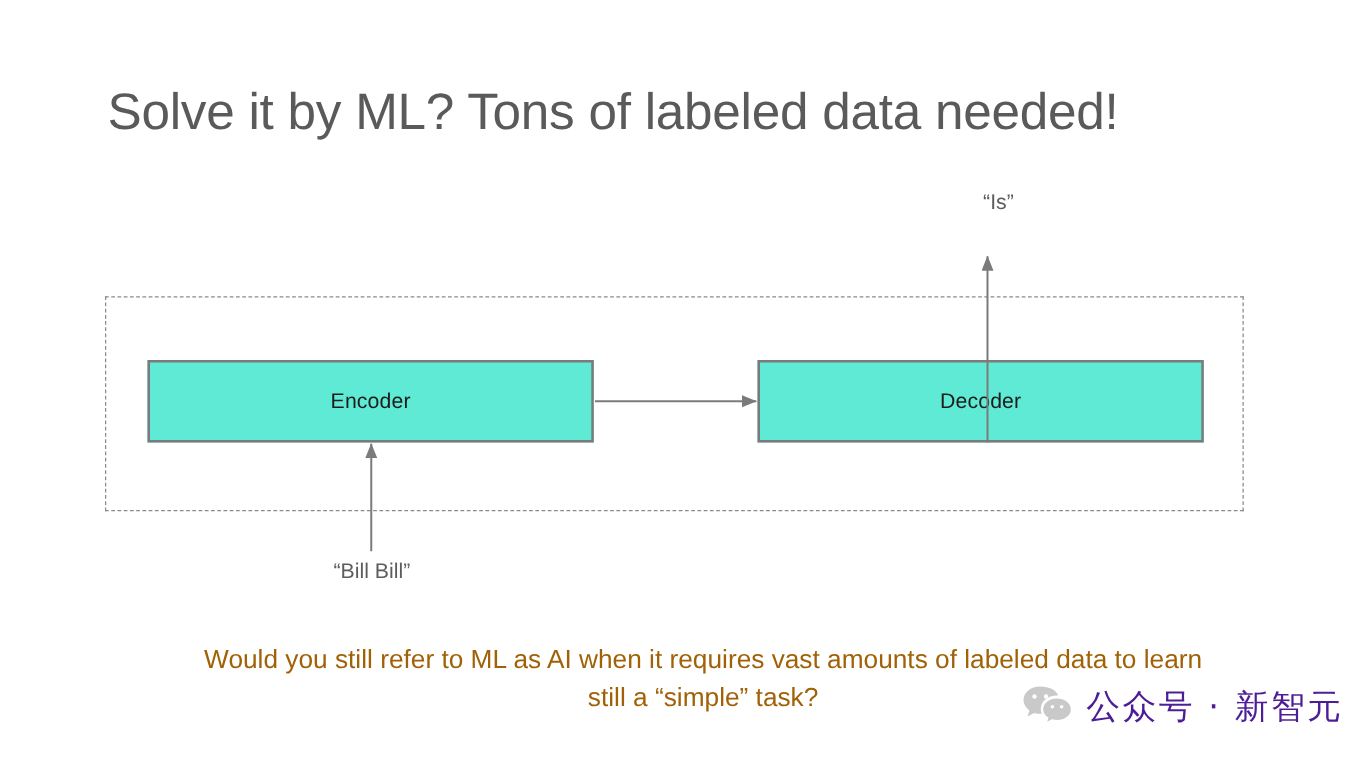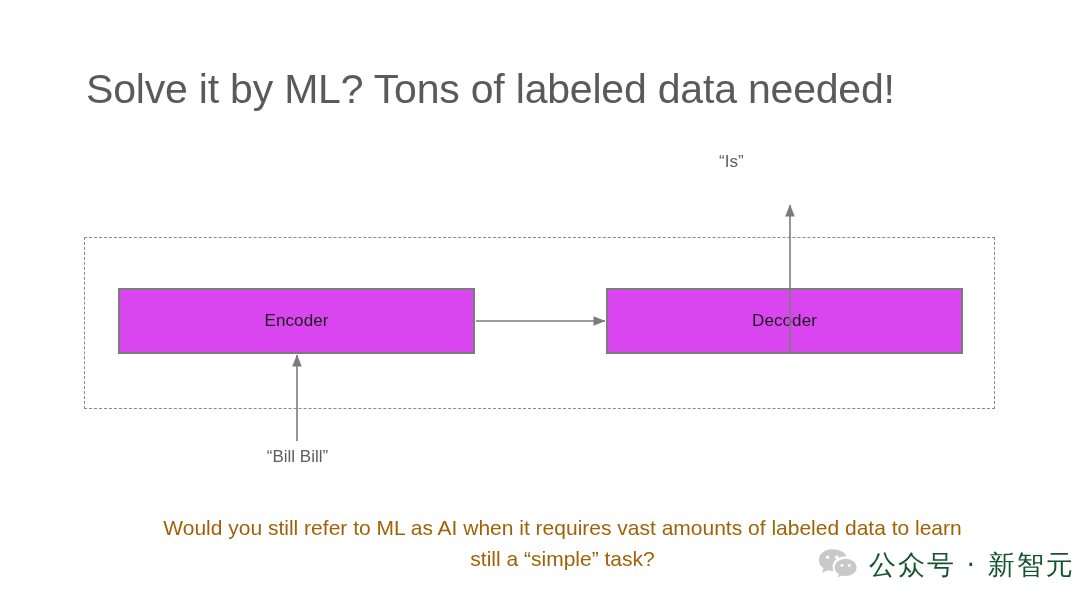--- a/index.html
+++ b/index.html
@@ -51,21 +51,21 @@
     height: 172px;
     border: 1px dashed #8a8a8a;
     box-sizing: border-box;
     background: transparent;
   }
 
   .model-box {
     position: absolute;
     box-sizing: border-box;
     border: 2px solid #7b7b7b;
-    background: #d946ef;
+    background: #5eead4;
     display: flex;
     align-items: center;
     justify-content: center;
   }
   .model-box .box-label {
     font-size: 17px;
     color: #1c1c1c;
     letter-spacing: 0.1px;
   }
   .encoder-box {
@@ -92,24 +92,24 @@
   }
 
   
   .io-label {
     position: absolute;
     font-size: 17px;
     color: #5d5d5d;
     white-space: nowrap;
   }
   .label-output {
-    left: 679px;
+    left: 699px;
     top: 152px;
     width: 72px;
-    text-align: left;
+    text-align: right;
   }
   .label-input {
     left: 180px;
     top: 447px;
     width: 155px;
     text-align: center;
   }
 
   
   .caption {
@@ -137,21 +137,21 @@
     opacity: 1;
   }
   .wm-logo {
     width: 40px;
     height: 34px;
     position: relative;
     flex: 0 0 auto;
   }
   .wm-text {
     font-size: 27px;
-    color: #14532d;
+    color: #4c1d95;
     letter-spacing: 2px;
     white-space: nowrap;
     font-family: "DejaVu Sans", sans-serif;
     text-align: right;
   }
 </style>
 </head>
 <body>
 
 <div id="slide">

